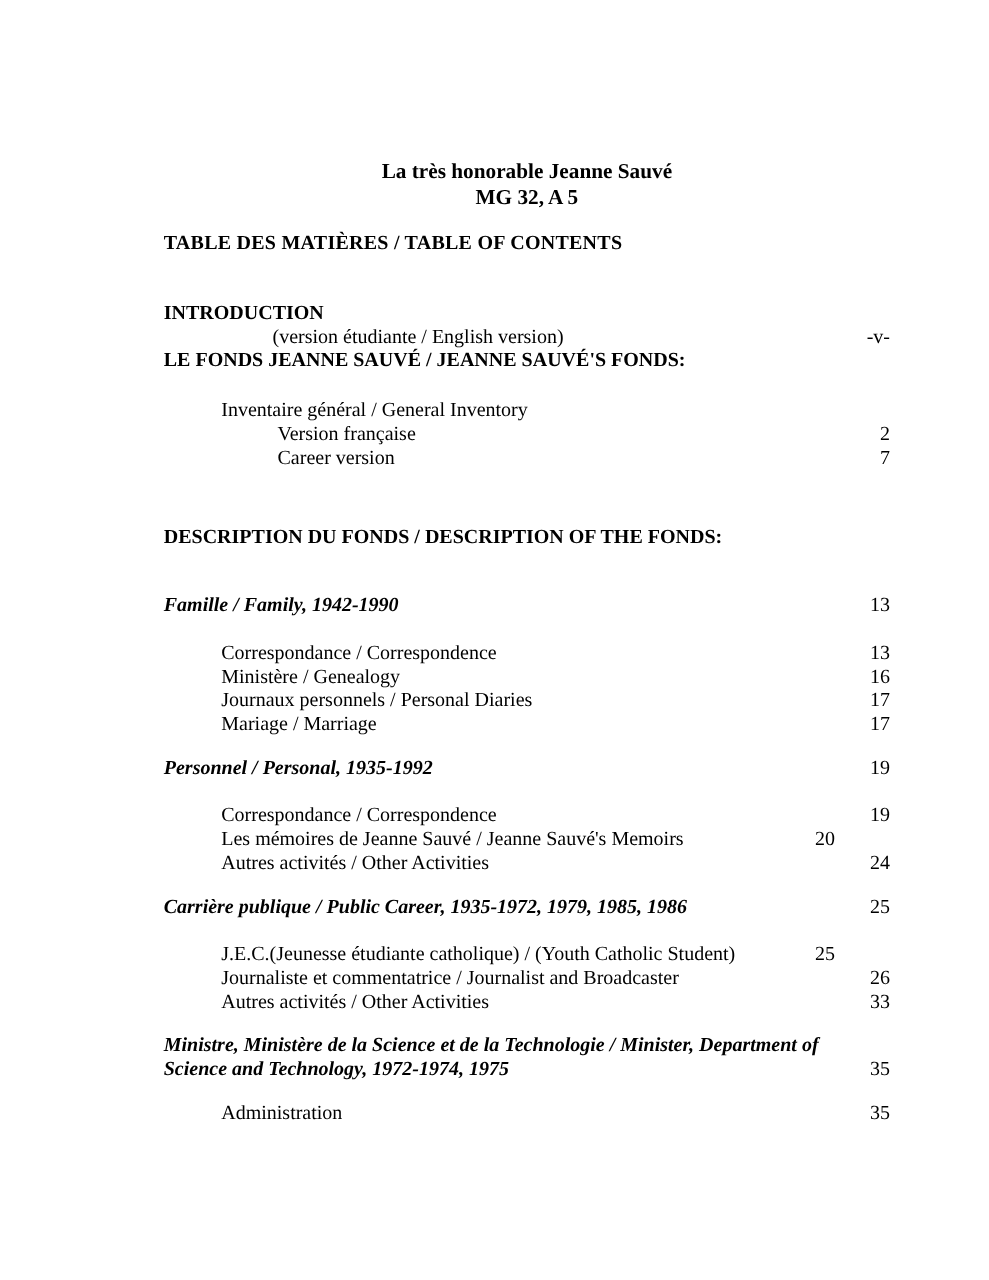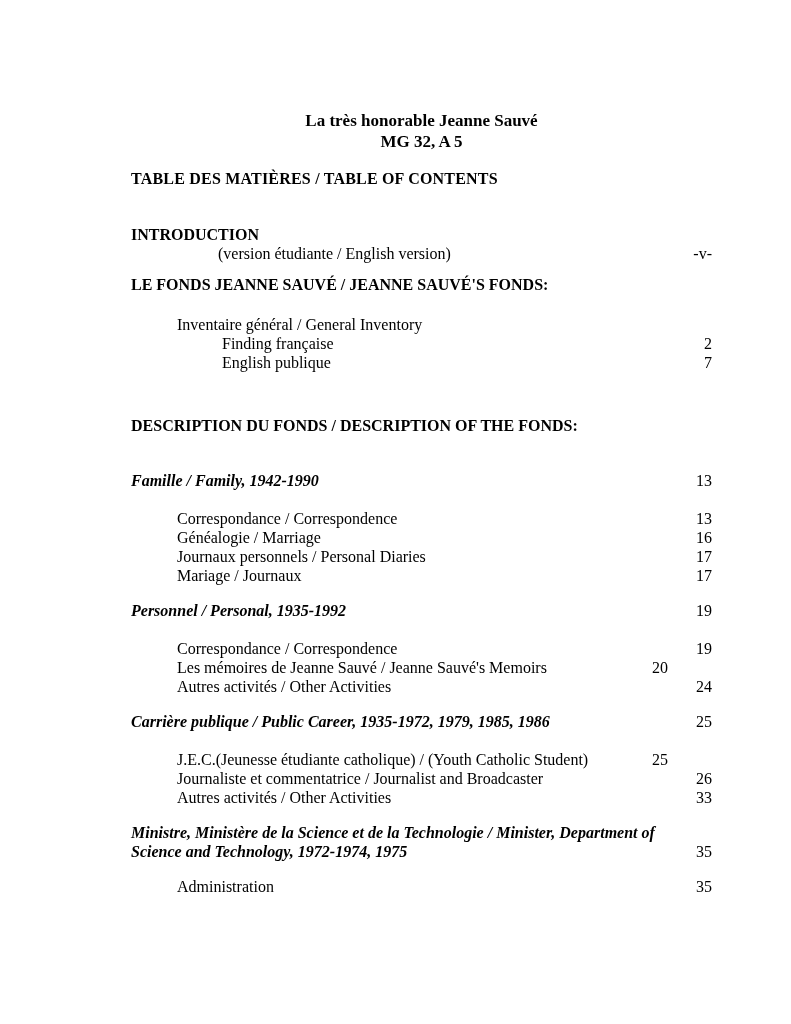--- a/index.html
+++ b/index.html
@@ -12,21 +12,21 @@
     width: 791px;
     height: 1024px;
     background: #ffffff;
     color: #000000;
     font-family: "Liberation Serif", serif;
     overflow: hidden;
   }
   .content {
     position: absolute;
     left: 131px;
-    top: 110px;
+    top: 126px;
     width: 581px;
   }
   .doc-title-block {
     text-align: center;
   }
   .doc-title-main {
     font-size: 17px;
     line-height: 21px;
     font-weight: bold;
   }
@@ -96,55 +96,55 @@
     <div class="toc-heading">TABLE DES MATIÈRES / TABLE OF CONTENTS</div>
 
     <div class="toc-list">
         <div class="toc-row">
           <span class="label bold">INTRODUCTION</span>
         </div>
         <div class="toc-row">
           <span class="label normal" style="padding-left: 87px;">(version étudiante / English version)</span>
           <span class="page-num">-v-</span>
         </div>
-        <div class="toc-row" style="margin-top: 12px;">
+        <div class="toc-row" style="margin-top: 0;">
           <span class="label bold">LE FONDS JEANNE SAUVÉ / JEANNE SAUVÉ'S FONDS:</span>
         </div>
         <div class="toc-row" style="margin-top: 21px;">
           <span class="label normal" style="padding-left: 46px;">Inventaire général / General Inventory</span>
         </div>
         <div class="toc-row">
-          <span class="label normal" style="padding-left: 91px;">Finding française</span>
+          <span class="label normal" style="padding-left: 91px;">Version française</span>
           <span class="page-num">2</span>
         </div>
         <div class="toc-row">
-          <span class="label normal" style="padding-left: 91px;">English publique</span>
+          <span class="label normal" style="padding-left: 91px;">Career version</span>
           <span class="page-num">7</span>
         </div>
         <div class="toc-row" style="margin-top: 44px;">
           <span class="label bold">DESCRIPTION DU FONDS / DESCRIPTION OF THE FONDS:</span>
         </div>
         <div class="toc-row" style="margin-top: 36px;">
           <span class="label bolditalic">Famille / Family, 1942-1990</span>
           <span class="page-num">13</span>
         </div>
         <div class="toc-row" style="margin-top: 19px;">
           <span class="label normal" style="padding-left: 46px;">Correspondance / Correspondence</span>
           <span class="page-num">13</span>
         </div>
         <div class="toc-row">
-          <span class="label normal" style="padding-left: 46px;">Généalogie / Marriage</span>
+          <span class="label normal" style="padding-left: 46px;">Ministère / Genealogy</span>
           <span class="page-num">16</span>
         </div>
         <div class="toc-row">
           <span class="label normal" style="padding-left: 46px;">Journaux personnels / Personal Diaries</span>
           <span class="page-num">17</span>
         </div>
         <div class="toc-row">
-          <span class="label normal" style="padding-left: 46px;">Mariage / Journaux</span>
+          <span class="label normal" style="padding-left: 46px;">Mariage / Marriage</span>
           <span class="page-num">17</span>
         </div>
         <div class="toc-row" style="margin-top: 16px;">
           <span class="label bolditalic">Personnel / Personal, 1935-1992</span>
           <span class="page-num">19</span>
         </div>
         <div class="toc-row" style="margin-top: 19px;">
           <span class="label normal" style="padding-left: 46px;">Correspondance / Correspondence</span>
           <span class="page-num">19</span>
         </div>

